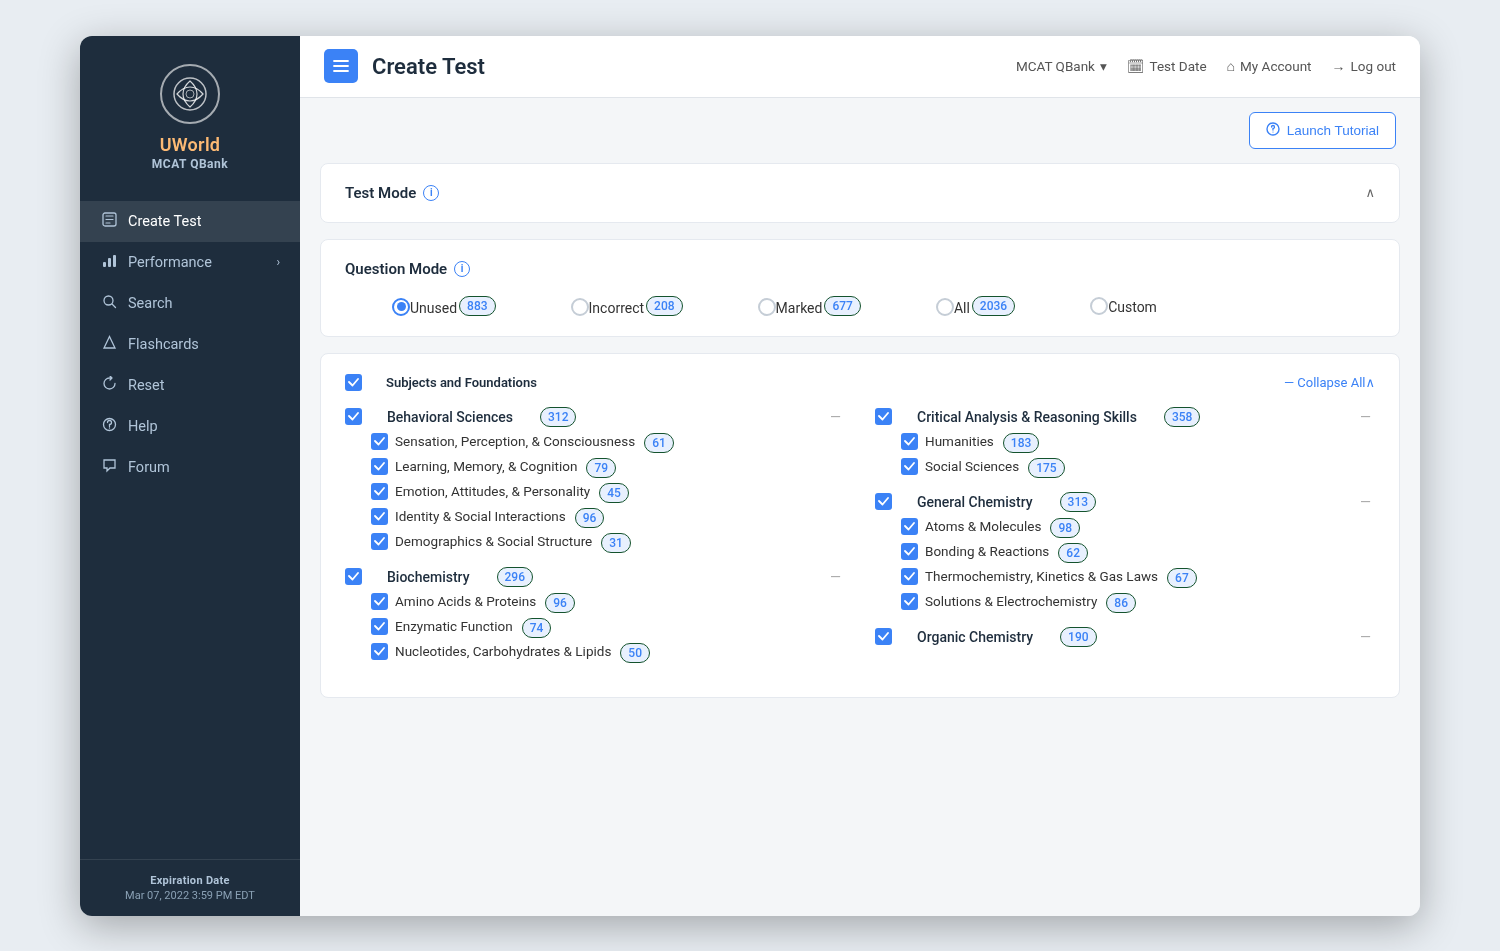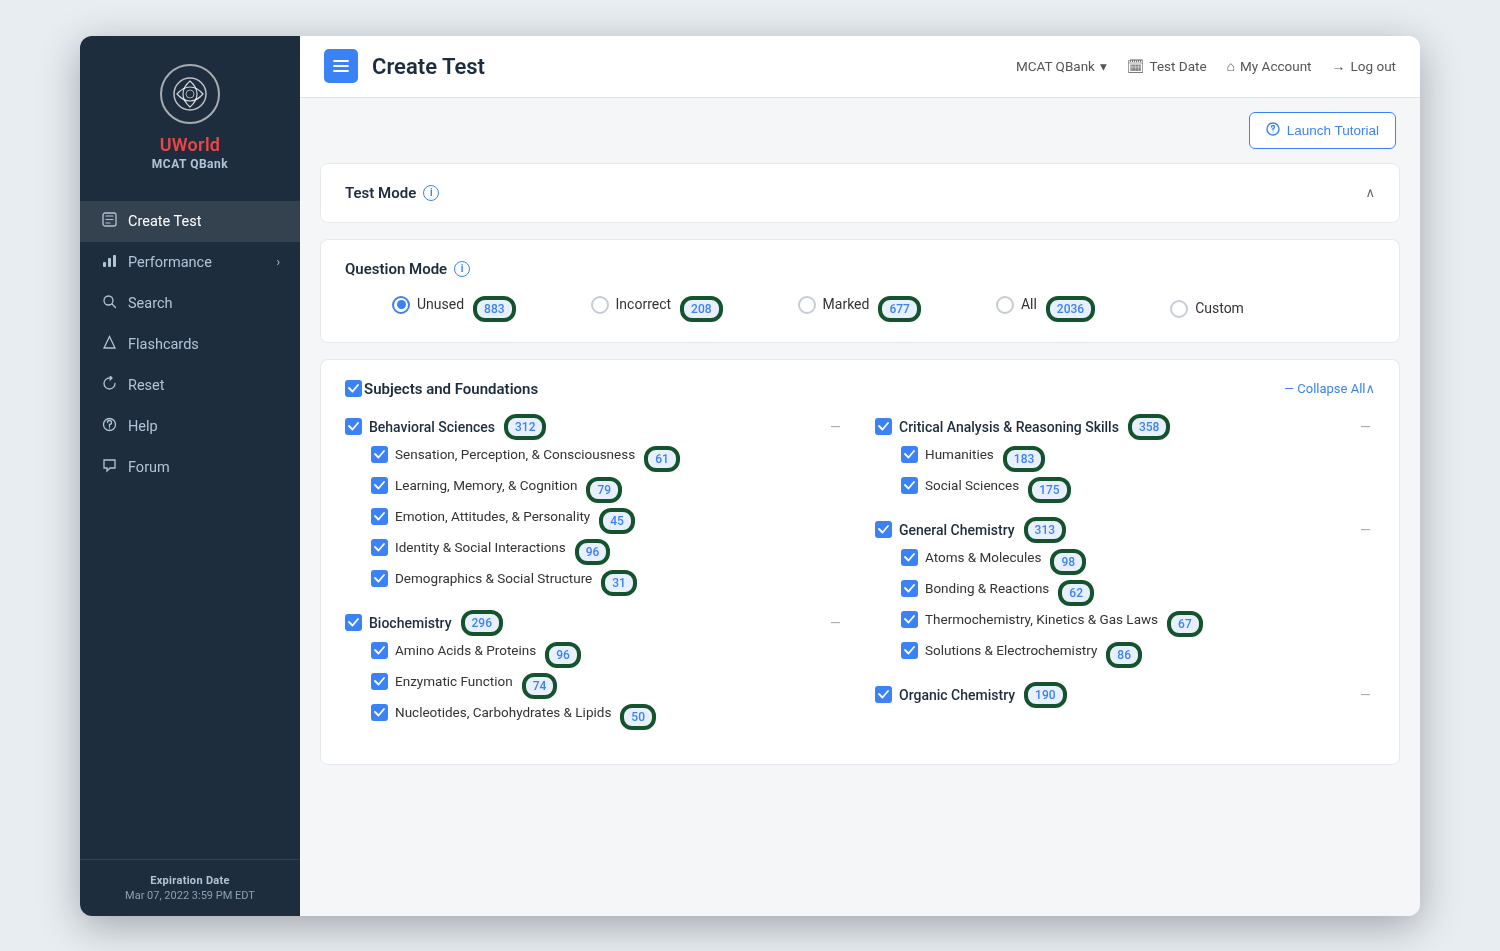--- a/index.html
+++ b/index.html
@@ -44,21 +44,21 @@
       display: flex;
       align-items: center;
       justify-content: center;
       margin-bottom: 10px;
       font-size: 26px;
       color: #fff;
     }
     .sidebar-brand {
       font-size: 18px;
       font-weight: 600;
-      color: #ef4444;
+      color: #fdba74;
       letter-spacing: 0.3px;
     }
     .sidebar-subtitle {
       font-size: 12px;
       font-weight: 700;
       color: #b0c4d8;
       letter-spacing: 0.5px;
       margin-top: 2px;
     }
     .sidebar-nav {
@@ -277,22 +277,21 @@
     
     .radio-row {
       display: flex;
       align-items: center;
       gap: 28px;
       margin-top: 18px;
       flex-wrap: wrap;
     }
     .radio-item {
       display: flex;
-      align-items: flex-start;
-      gap: 7px;
+      align-items: flex-end;
       cursor: pointer;
       padding-left: 47px;
     }
     .radio-outer {
       width: 18px;
       height: 18px;
       border-radius: 50%;
       border: 2px solid #c5cdd6;
       display: flex;
       align-items: center;
@@ -312,36 +311,36 @@
     }
     .badge {
       display: inline-flex;
       align-items: center;
       justify-content: center;
       padding: 2px 7px;
       border-radius: 12px;
       font-size: 12px;
       background: #e8f0fe;
       color: #3b82f6;
-      border: 4px solid #14532d;
+      border: 1px solid #14532d;
       margin-left: 2px;
       font-weight: 500;
     }
 
     
     .subjects-header {
       display: flex;
       align-items: center;
       justify-content: space-between;
     }
     .subjects-title {
       display: flex;
       align-items: center;
-      gap: 2px;
-      font-size: 15px;
+      gap: 24px;
+      font-size: 13px;
       font-weight: 600;
       color: #1e2d3d;
     }
     .collapse-all-link {
       display: flex;
       align-items: flex-start;
       color: #3b82f6;
       font-size: 13px;
       cursor: pointer;
     }
@@ -366,21 +365,21 @@
       grid-template-columns: 1fr 1fr;
       gap: 0 30px;
       margin-top: 16px;
     }
     .subject-group {
       margin-bottom: 14px;
     }
     .subject-row {
       display: flex;
       align-items: center;
-      gap: 7px;
+      gap: 25px;
       margin-bottom: 6px;
     }
     .subject-name {
       font-size: 14px;
       color: #1e2d3d;
       font-weight: 500;
     }
     .subject-collapse {
       margin-left: auto;
       color: #aaa;

